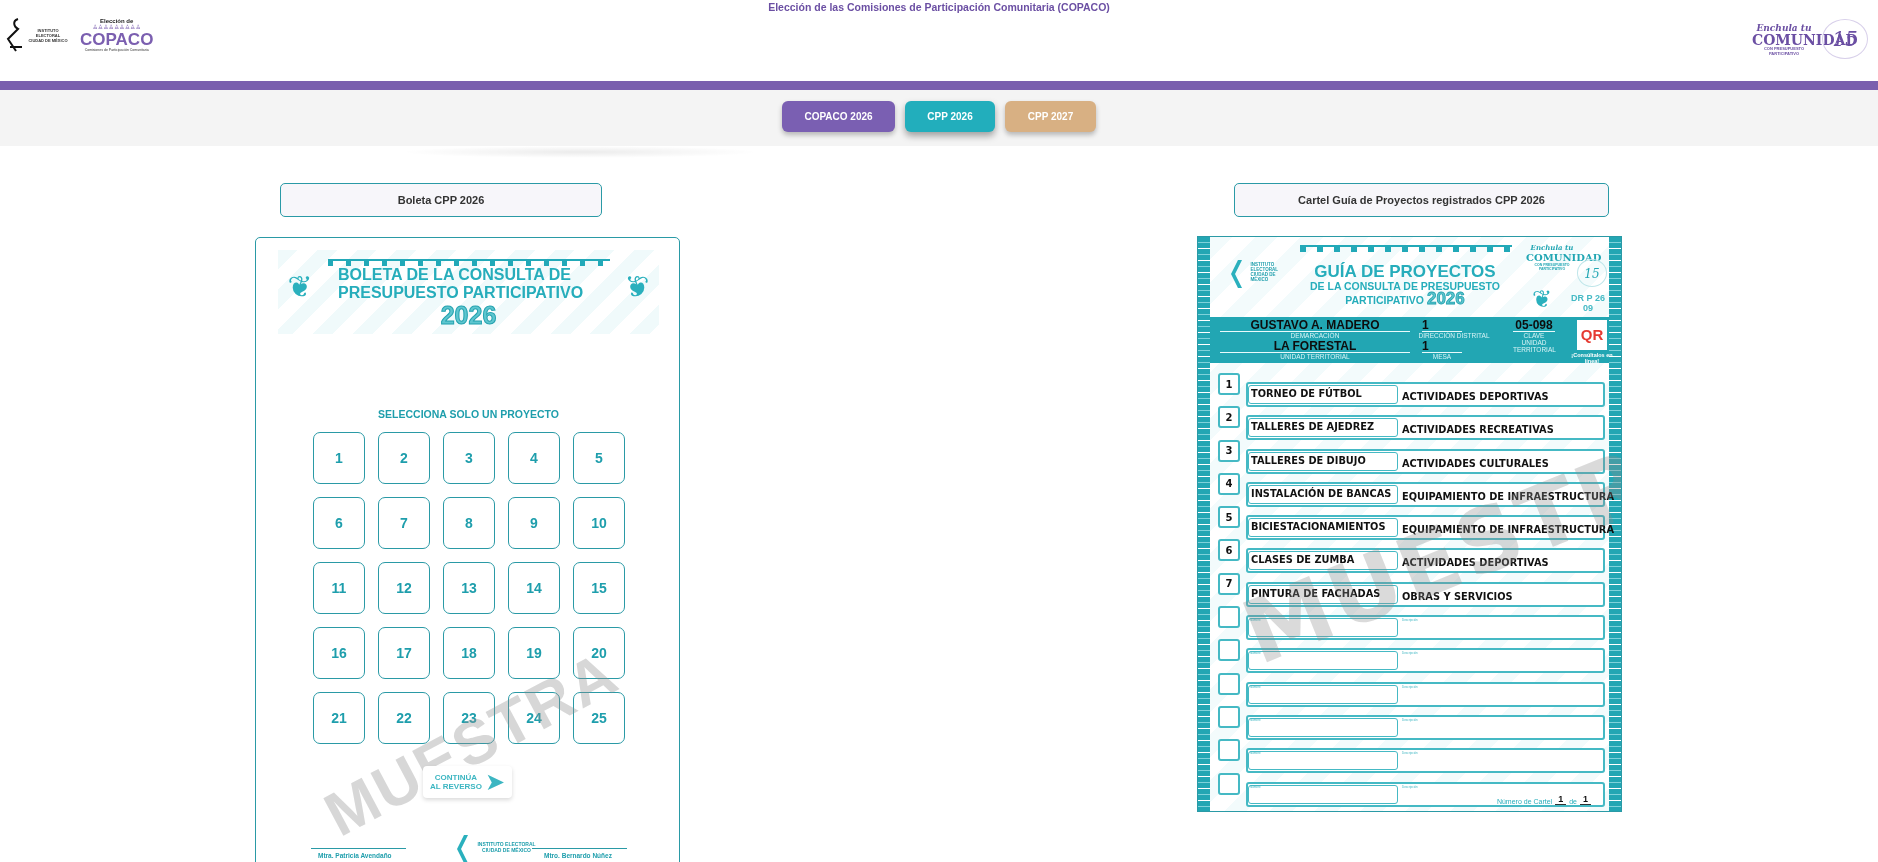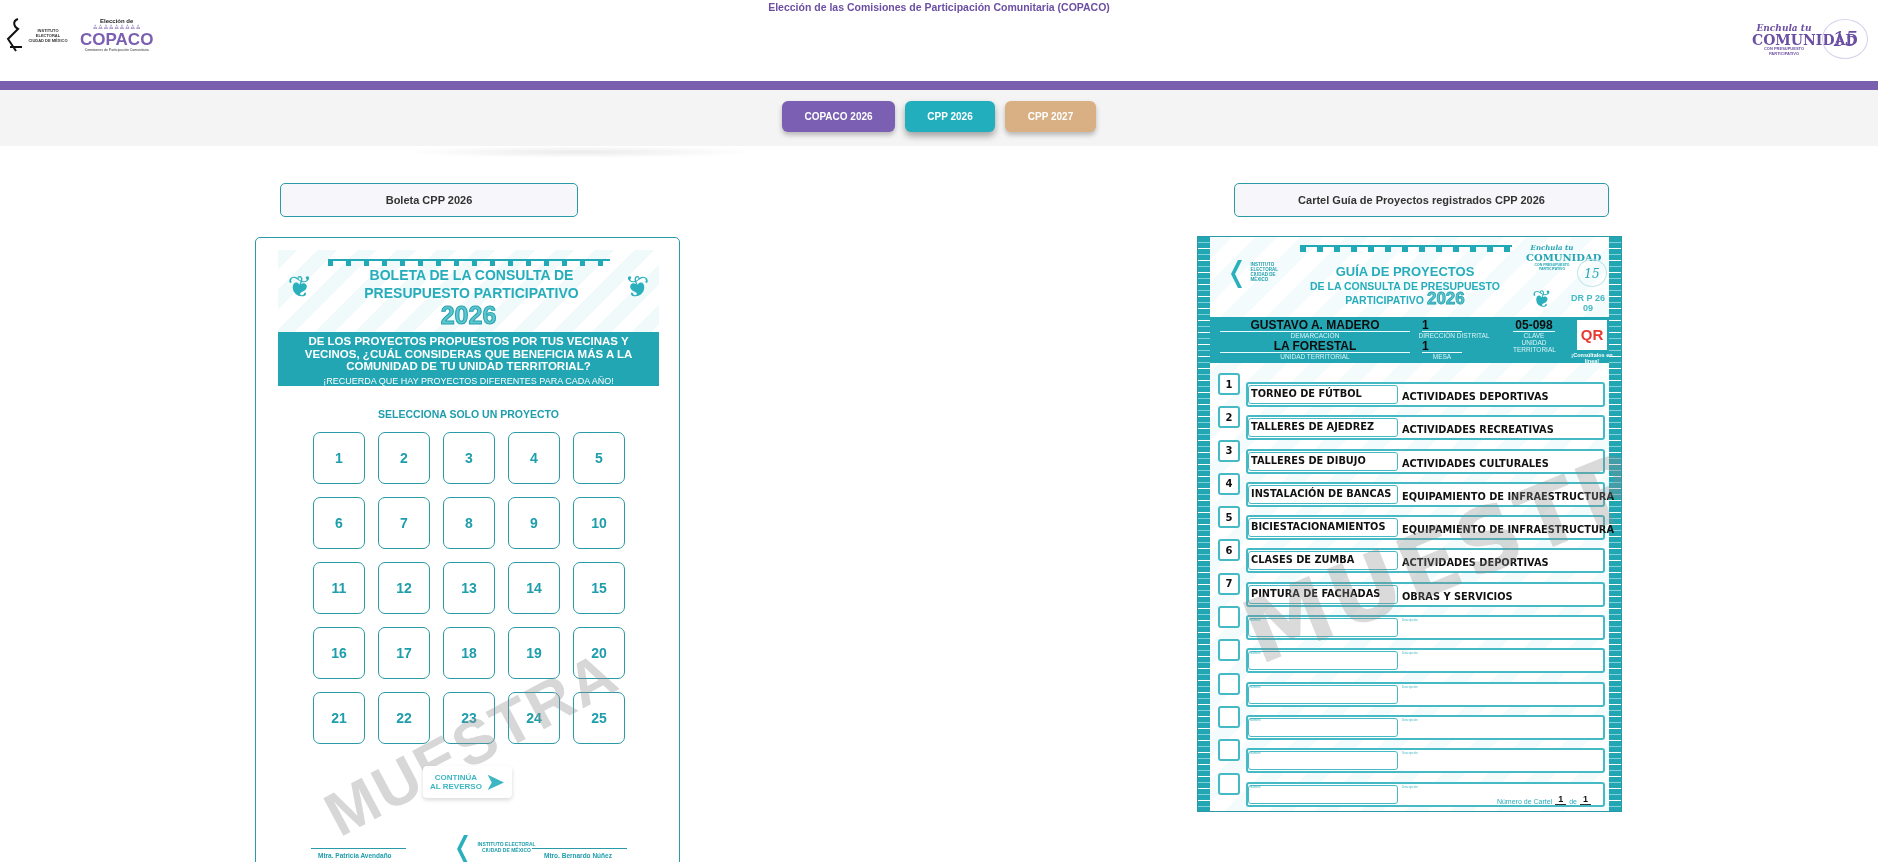--- a/index.html
+++ b/index.html
@@ -33,32 +33,32 @@
   
   .nav { position: absolute; left: 0; top: 90px; width: 1878px; height: 56px; background: #f4f4f4; }
   .nav-btn { position: absolute; top: 11px; height: 31px; border-radius: 6px; color: #fff; font-weight: bold; font-size: 10px; display: flex; align-items: center; justify-content: center; box-shadow: 0 3px 5px rgba(0,0,0,0.25); border: none; cursor: pointer; font-family: "Liberation Sans", sans-serif; }
   .nav-btn.copaco { left: 782px; width: 113px; background: #7a5fb2; }
   .nav-btn.cpp26 { left: 905px; width: 90px; background: #22aebc; box-shadow: 0 4px 7px rgba(0,0,0,0.35); }
   .nav-btn.cpp27 { left: 1005px; width: 91px; background: #d8b083; }
   .nav-shadow { position: absolute; left: 400px; top: 146px; width: 360px; height: 12px; background: radial-gradient(ellipse at center, rgba(0,0,0,0.08) 0%, rgba(0,0,0,0) 70%); }
 
   
   .section-label { position: absolute; height: 34px; border: 1px solid #2a9aa6; border-radius: 5px; background: #f7f6fa; font-size: 11px; font-weight: bold; color: #333; display: flex; align-items: center; justify-content: center; }
-  .section-label.left { left: 280px; top: 183px; width: 298px; }
+  .section-label.left { left: 280px; top: 183px; width: 322px; }
   .section-label.right { left: 1222px; top: 183px; width: 375px; margin-left: 12px; }
 
   
   .ballot { position: absolute; left: 255px; top: 237px; width: 425px; height: 640px; border: 1.5px solid #2a9aa6; border-radius: 5px; background: #fff; overflow: hidden; }
   .ballot-head { position: absolute; left: 22px; top: 12px; width: 381px; height: 136px; overflow: hidden; }
   .bh-top { position: absolute; left: 0; top: 0; width: 381px; height: 84px; background: repeating-linear-gradient(135deg, #f0fafb 0 14px, #ffffff 14px 28px); }
   .greca { position: absolute; left: 50px; top: 9px; width: 282px; height: 7px; border-top: 2px solid #22a9b8; }
   .greca::before { content: ""; position: absolute; left: 0; top: 0; right: 0; height: 5px; background: repeating-linear-gradient(90deg, #22a9b8 0 5px, transparent 5px 18px); }
   .bird { position: absolute; top: 20px; width: 40px; height: 34px; color: #2ab0bd; font-size: 30px; line-height: 34px; text-align: center; }
   .bird.l { left: 2px; } .bird.r { right: 2px; transform: scaleX(-1); }
-  .bh-title { position: absolute; left: 3px; width: 381px; top: 16px; text-align: center; color: #26adbb; font-weight: bold; font-size: 14px; line-height: 18px; }
+  .bh-title { position: absolute; left: 16px; width: 381px; top: 16px; color: #26adbb; font-weight: bold; font-size: 16px; line-height: 18px; }
   .bh-year { position: absolute; left: 0; width: 381px; top: 52px; text-align: center; color: #5ec6cf; font-weight: bold; font-size: 25px; line-height: 26px; -webkit-text-stroke: 1px #24a2af; }
   .bh-band { position: absolute; left: 0; top: 82px; width: 381px; height: 54px; background: #22a6b3; color: #fff; text-align: center; }
   .bh-q { font-weight: bold; font-size: 11.5px; line-height: 12.5px; padding-top: 3px; }
   .bh-note { font-size: 9px; line-height: 12px; margin-top: 2px; }
 
   .select-label { position: absolute; left: 0; width: 425px; top: 170px; text-align: center; color: #1e9eac; font-size: 10.5px; font-weight: bold; }
   .grid { position: absolute; left: 57px; top: 194px; width: 315px; display: grid; grid-template-columns: repeat(5, 52px); column-gap: 13px; row-gap: 13px; }
   .cell { width: 52px; height: 52px; border: 1.5px solid #2a9aa6; border-radius: 7px; background: transparent; display: flex; align-items: center; justify-content: center; color: #1e9eac; font-weight: bold; font-size: 14px; cursor: pointer; font-family: "Liberation Sans", sans-serif; }
   .watermark-left { position: absolute; left: 55px; top: 470px; font-size: 62px; font-weight: bold; color: rgba(140,140,140,0.35); transform: rotate(-28deg); letter-spacing: 2px; pointer-events: none; }
 
@@ -78,21 +78,21 @@
   .poster { position: absolute; left: 1197px; top: 236px; width: 425px; height: 576px; border: 1.5px solid #2a9aa6; background: #fff; overflow: hidden; }
   .border-strip { position: absolute; top: 0; width: 12px; height: 100%; background: repeating-linear-gradient(180deg, #23a6b3 0 5px, #7fd2da 5px 6px, #23a6b3 6px 11px, #ffffff 11px 12px); }
   .border-strip.l { left: 0; } .border-strip.r { right: 0; }
   .poster-inner { position: absolute; left: 12px; right: 12px; top: 0; bottom: 0; background: repeating-linear-gradient(135deg, #f3fbfc 0 16px, #ffffff 16px 32px); }
   .p-greca { position: absolute; left: 90px; top: 8px; width: 212px; height: 7px; border-top: 2px solid #22a9b8; }
   .p-greca::before { content: ""; position: absolute; left: 0; top: 0; right: 0; height: 5px; background: repeating-linear-gradient(90deg, #22a9b8 0 6px, transparent 6px 17px); }
   .p-iecm { position: absolute; left: 15px; top: 20px; display: flex; align-items: center; gap: 2px; }
   .p-iecm .mark { color: #2ab0bd; font-size: 28px; line-height: 30px; }
   .p-iecm .txt { color: #1e9eac; font-size: 4.5px; font-weight: bold; line-height: 5px; }
   .p-title { position: absolute; left: 70px; width: 250px; top: 26px; text-align: center; color: #26adbb; font-weight: bold; }
-  .p-title .t1 { font-size: 13px; line-height: 17px; }
+  .p-title .t1 { font-size: 17px; line-height: 17px; }
   .p-title .t2 { font-size: 10.5px; line-height: 12px; }
   .p-title .t3 { font-size: 10.5px; line-height: 13px; }
   .p-title .yr { font-size: 17px; color: #5ec6cf; -webkit-text-stroke: 0.8px #24a2af; }
   .p-enchula { position: absolute; left: 316px; top: 6px; width: 52px; text-align: center; color: #22a6b3; font-family: "DejaVu Serif", serif; font-weight: bold; line-height: 10px; }
   .p-enchula .a { font-size: 7px; font-style: italic; } .p-enchula .b { font-size: 10px; } .p-enchula .c { font-size: 3.5px; font-family: "Liberation Sans", sans-serif; line-height: 4px; }
   .p-15 { position: absolute; left: 367px; top: 22px; width: 30px; height: 28px; border: 1px solid #bfe6ea; border-radius: 50%; color: #22a6b3; font-size: 12px; font-style: italic; text-align: center; line-height: 28px; font-family: "DejaVu Serif", serif; }
   .p-bird { position: absolute; left: 322px; top: 48px; color: #2ab0bd; font-size: 24px; }
   .p-code { position: absolute; left: 355px; top: 56px; width: 46px; text-align: center; color: #45bac5; font-weight: bold; font-size: 9px; line-height: 10px; }
 
   .p-info { position: absolute; left: 0; right: 0; top: 80px; height: 46px; background: #22a6b3; }
@@ -157,24 +157,20 @@
 <div class="section-label left">Boleta CPP 2026</div>
 
 <div class="ballot">
   <div class="ballot-head">
     <div class="bh-top"></div>
     <div class="greca"></div>
     <div class="bird l">❦</div>
     <div class="bird r">❦</div>
     <div class="bh-title" style="padding:0 44px;">BOLETA DE LA CONSULTA DE PRESUPUESTO PARTICIPATIVO</div>
     <div class="bh-year">2026</div>
-    <div class="bh-band">
-      <div class="bh-q" style="padding-left:20px;padding-right:20px;">DE LOS PROYECTOS PROPUESTOS POR TUS VECINAS Y VECINOS, ¿CUÁL CONSIDERAS QUE BENEFICIA MÁS A LA COMUNIDAD DE TU UNIDAD TERRITORIAL?</div>
-      <div class="bh-note">¡RECUERDA QUE HAY PROYECTOS DIFERENTES PARA CADA AÑO!</div>
-    </div>
   </div>
 
   <div class="select-label">SELECCIONA SOLO UN PROYECTO</div>
 
   <div class="grid">
     <button class="cell">1</button>
     <button class="cell">2</button>
     <button class="cell">3</button>
     <button class="cell">4</button>
     <button class="cell">5</button>

